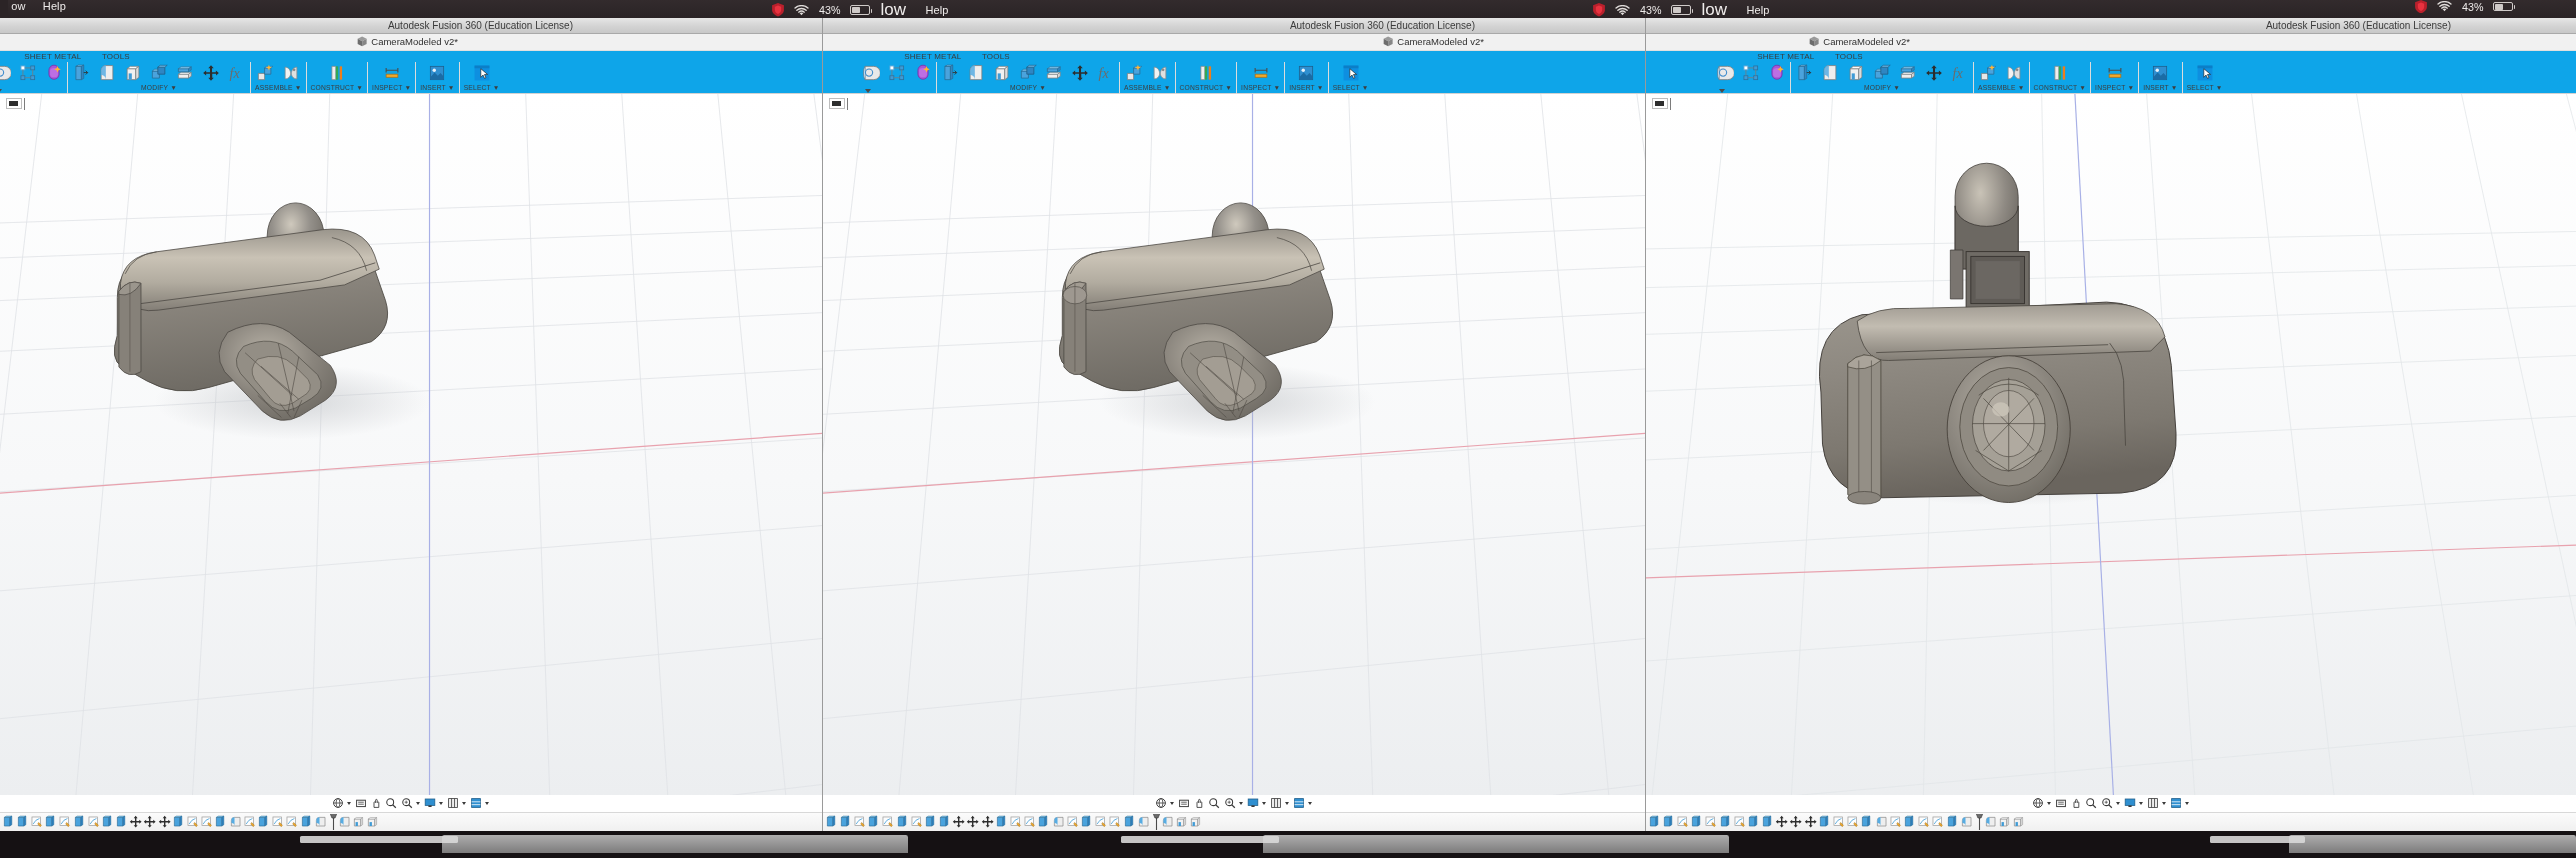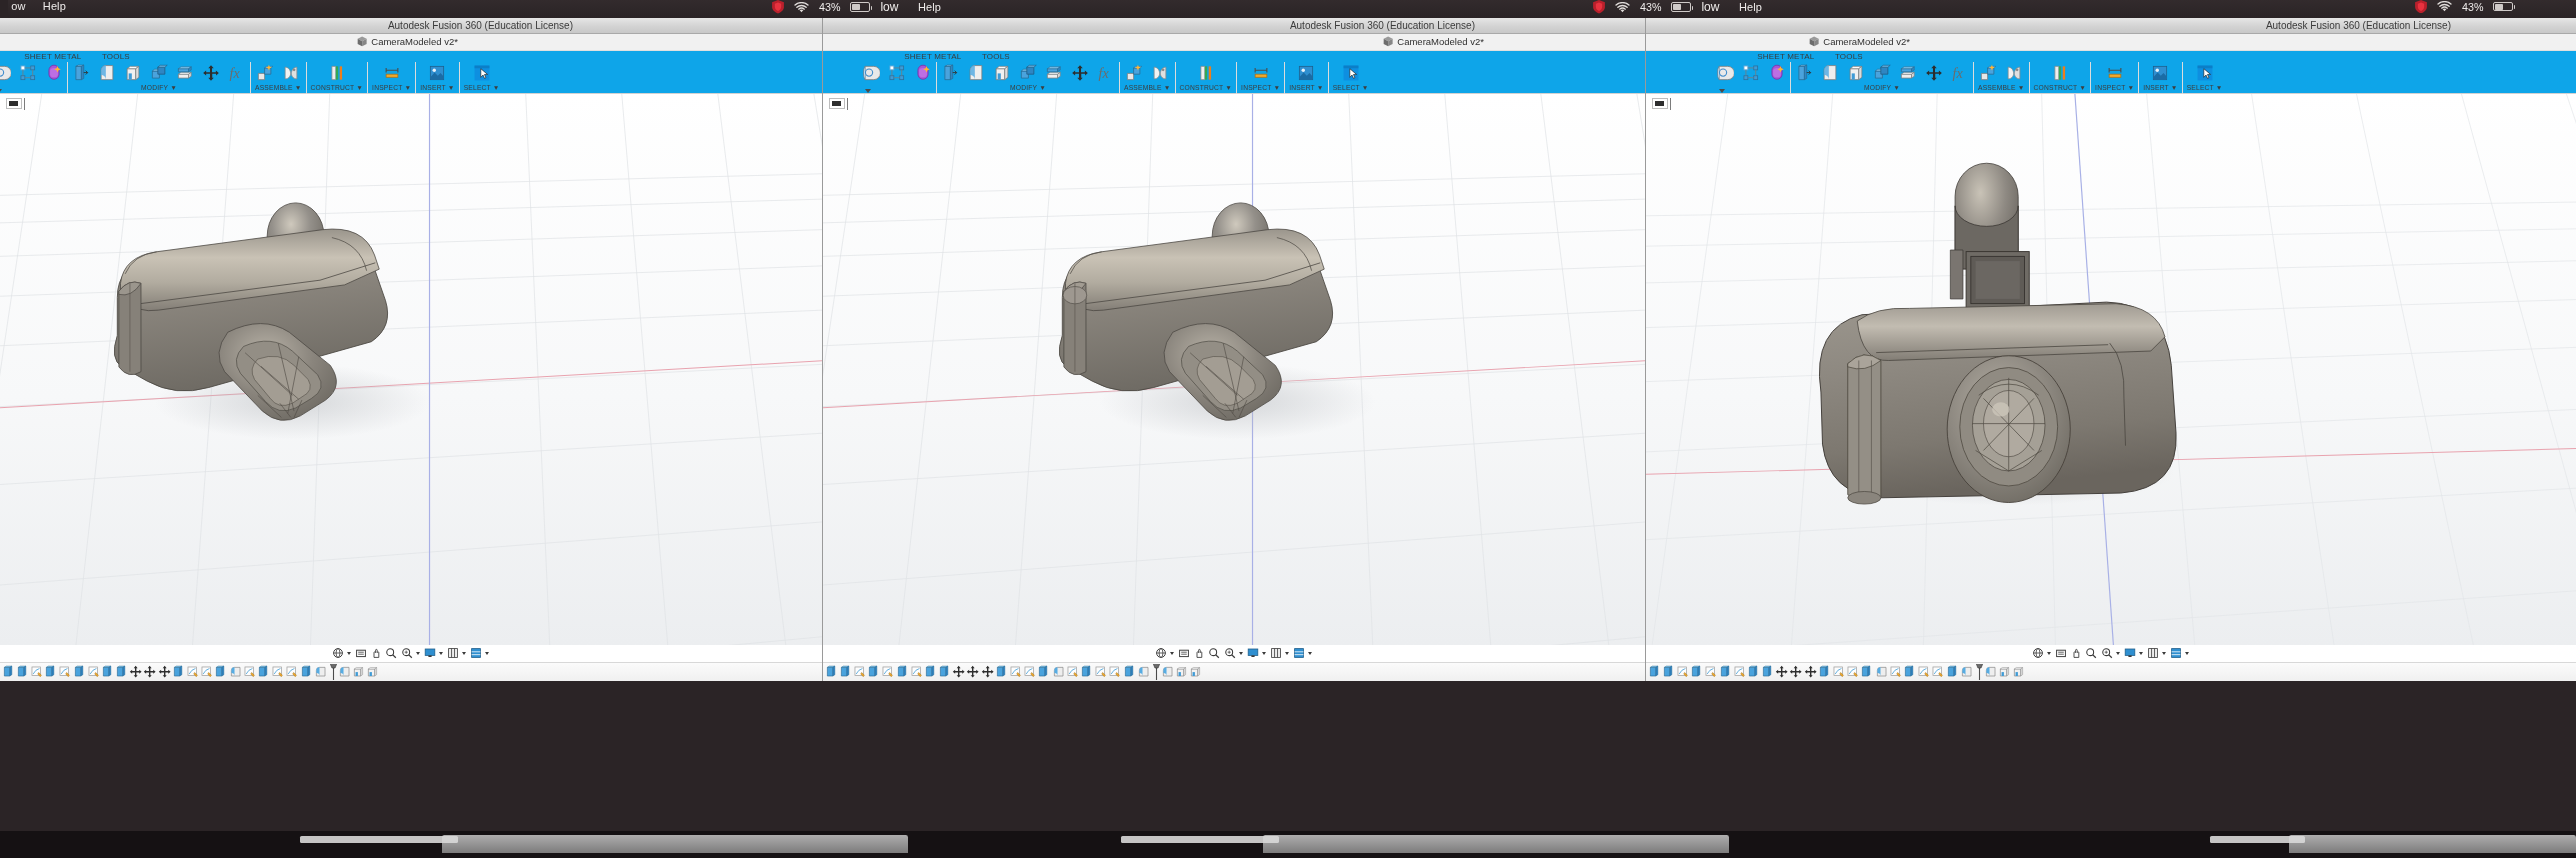--- a/index.html
+++ b/index.html
@@ -30,24 +30,24 @@
   .pct { font-size:10.7px; color:#efeceb; }
   .batt {
     width:20px; height:9.5px; border:1.1px solid #cfcac8; border-radius:2px;
     position:relative; display:inline-block;
   }
   .batt::after{
     content:''; position:absolute; right:-2.8px; top:2.4px; width:1.6px; height:4px;
     background:#cfcac8; border-radius:0 0.8px 0.8px 0;
   }
   .batt .fill{ position:absolute; left:0.9px; top:0.9px; bottom:0.9px; width:42%; background:#cfcac8; border-radius:0.8px;}
-  .mb-word{ font-size:12px; color:#efeceb; }
+  .mb-word{ font-size:17px; color:#efeceb; }
 
   
-  .panes { position:absolute; top:18px; left:0; width:2576px; height:663px; display:flex;text-align:right; }
+  .panes { position:absolute; top:18px; left:0; width:2576px; height:813px; display:flex;text-align:right; }
   .pane { position:relative; height:100%; overflow:hidden; background:#fff;
           border-right:0.8px solid #9a9a9a; }
   .pane.p1 { width:823px; }
   .pane.p2 { width:823px; }
   .pane.p3 { width:930px; border-right:none; }
 
   
   .titlebar {
     height:16px; width:100%;
     background:linear-gradient(180deg,#e6e6e6 0%,#d3d3d3 55%,#c8c8c8 100%);

